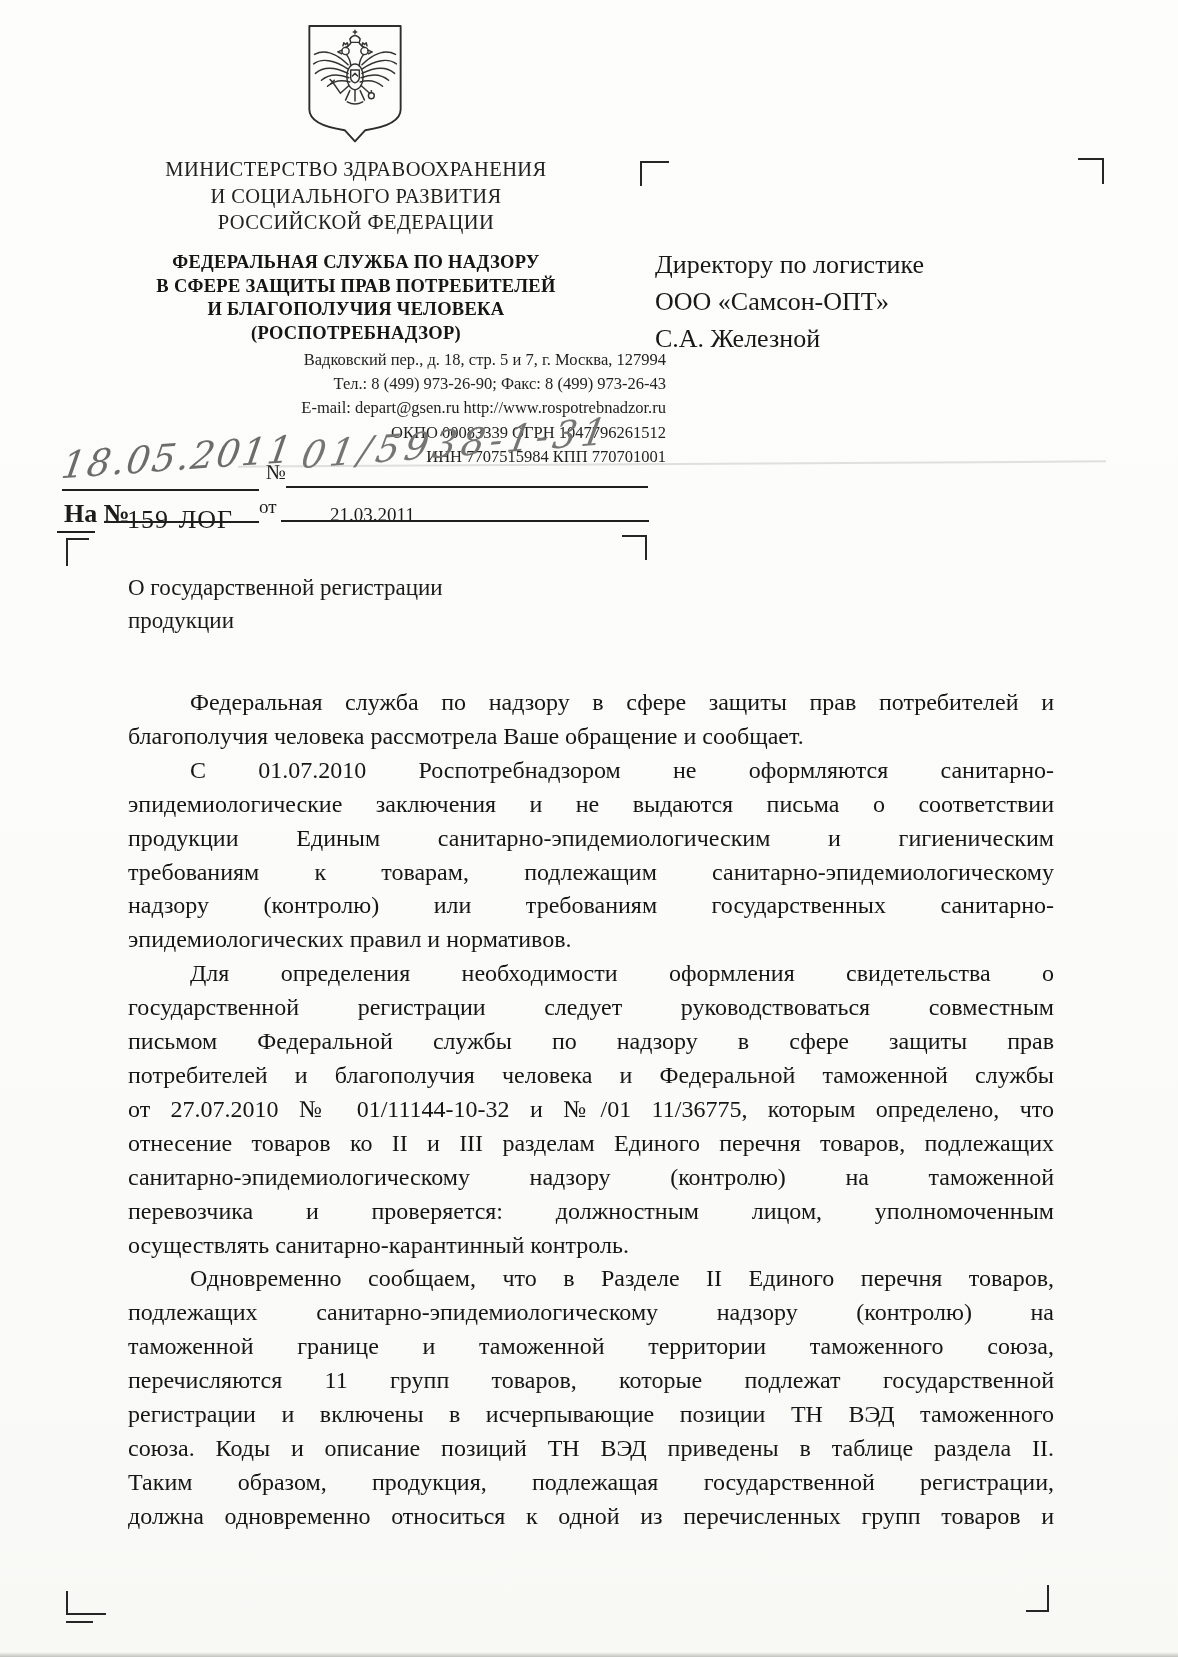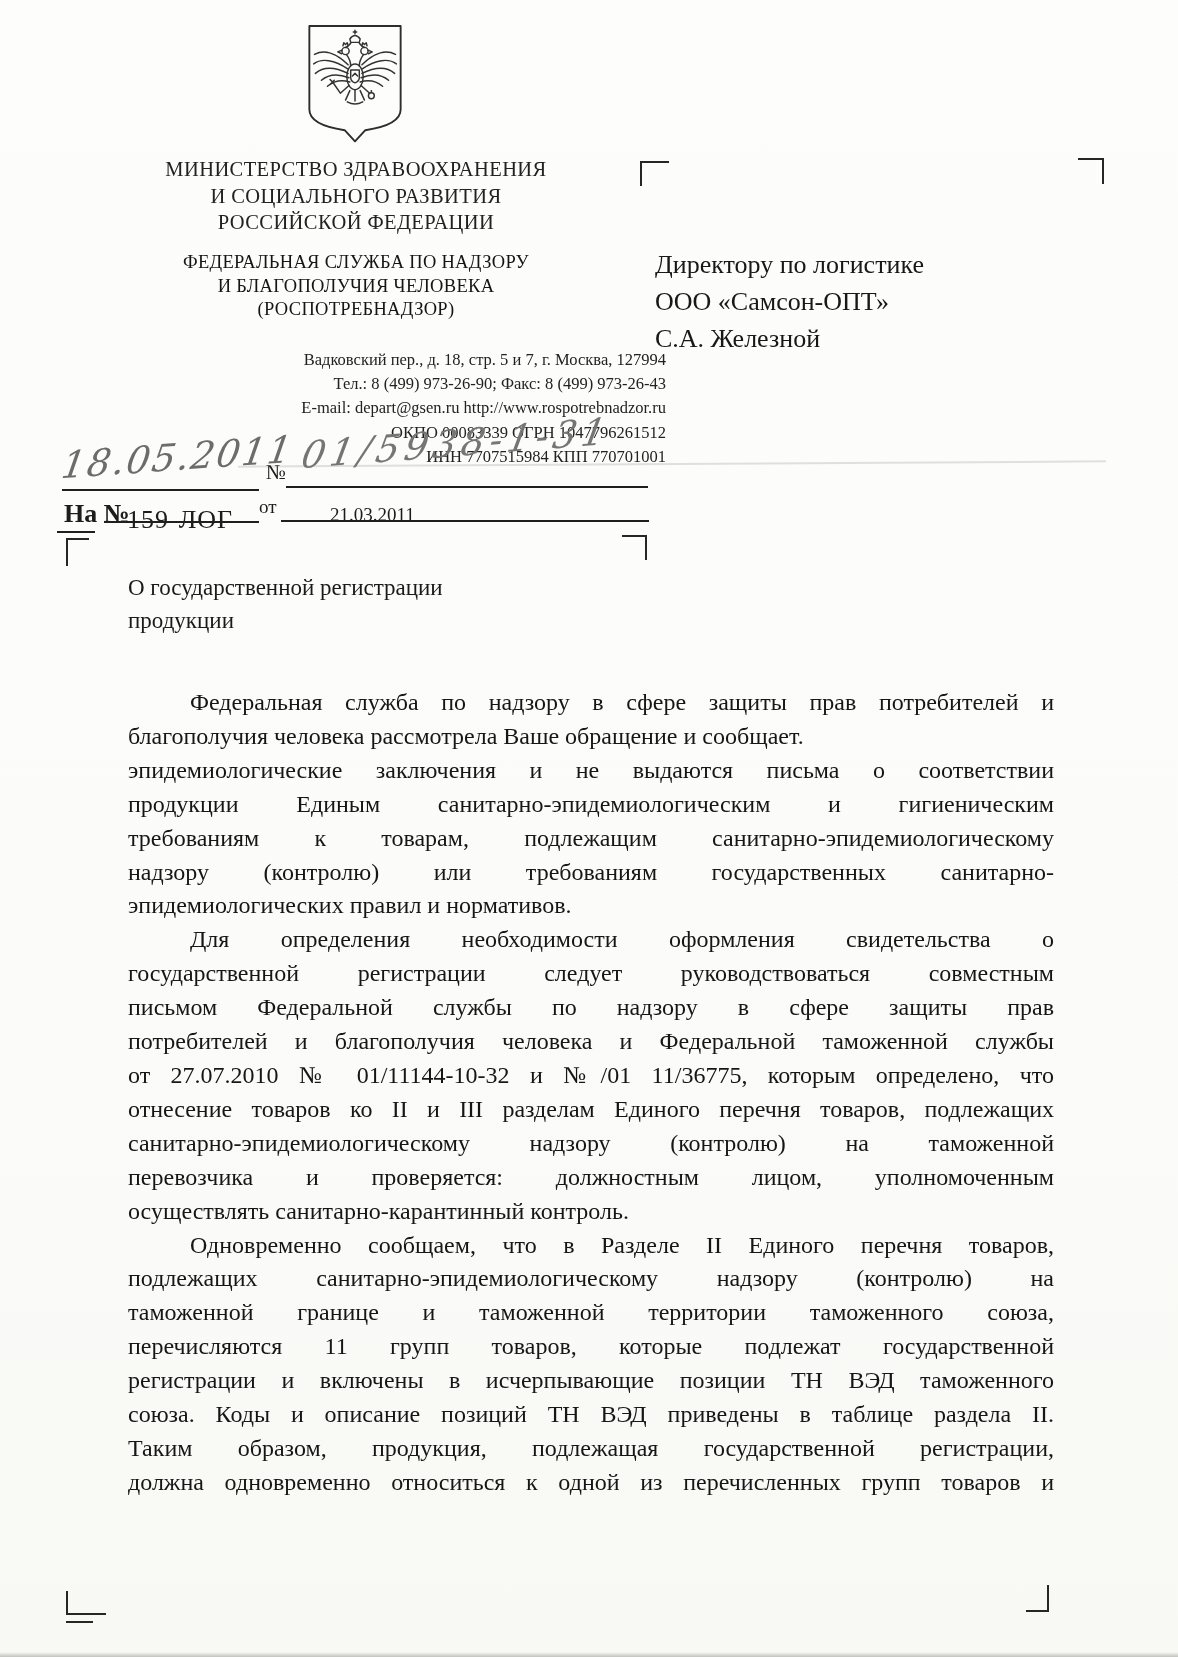--- a/index.html
+++ b/index.html
@@ -8,21 +8,21 @@
     background:linear-gradient(180deg,#fdfdfc 0%, #fbfbf9 60%, #f8f8f5 100%);
     font-family:"Liberation Serif", serif; color:#1c1c1c; overflow:hidden;padding-left:41px;
   }
   .abs { position:absolute; }
 
   .emblem { position:absolute; left:303px; top:20px; width:104px; height:124px; }
 
   .ministry { position:absolute; left:46px; top:156px; width:620px; text-align:center;
     font-size:20.5px; line-height:26.5px; letter-spacing:.4px; color:#222; }
   .service { position:absolute; left:46px; top:251px; width:620px; text-align:center;
-    font-weight:normal; font-size:18.5px; line-height:23.6px; letter-spacing:.3px; color:#151515; }
+    font-weight:bold; font-size:18.5px; line-height:23.6px; letter-spacing:.3px; color:#151515; }
   .contacts { position:absolute; left:46px; top:348px; width:620px; text-align:right;
     font-size:16.5px; line-height:24.2px; color:#222; }
 
   .addressee { position:absolute; left:655px; top:246px; font-size:26px; line-height:37px; color:#181818; }
 
   .hw { font-family:"DejaVu Serif", serif; font-style:italic; white-space:nowrap; }
   .hw-date   { left:62px;  top:444px; font-size:37px; letter-spacing:2px; color:#6c6c6c;
                transform:rotate(-4deg) skewX(-13deg); transform-origin:left center; }
   .hw-number { left:302px; top:434px; font-size:37px; letter-spacing:5px; color:#757573;
                transform:rotate(-4.5deg) skewX(-15deg); transform-origin:left center; }
@@ -112,20 +112,21 @@
   </svg>
 
   <div class="ministry">
       <div>МИНИСТЕРСТВО ЗДРАВООХРАНЕНИЯ</div>
       <div>И СОЦИАЛЬНОГО РАЗВИТИЯ</div>
       <div>РОССИЙСКОЙ ФЕДЕРАЦИИ</div>
     </div>
 
   <div class="service">
       <div>ФЕДЕРАЛЬНАЯ СЛУЖБА ПО НАДЗОРУ</div>
+      <div>В СФЕРЕ ЗАЩИТЫ ПРАВ ПОТРЕБИТЕЛЕЙ</div>
       <div>И БЛАГОПОЛУЧИЯ ЧЕЛОВЕКА</div>
       <div>(РОСПОТРЕБНАДЗОР)</div>
     </div>
 
   <div class="contacts">
     <div>Вадковский пер., д. 18, стр. 5 и 7,  г. Москва, 127994</div>
     <div>Тел.: 8 (499) 973-26-90; Факс: 8 (499) 973-26-43</div>
     <div>E-mail: depart@gsen.ru  http://www.rospotrebnadzor.ru</div>
     <div>ОКПО 00083339  ОГРН 1047796261512</div>
     <div>ИНН 7707515984  КПП 770701001</div>
@@ -164,20 +165,21 @@
       <div>О государственной регистрации</div>
       <div>продукции</div>
     </div>
 
   <div class="body-block">
       <div>
         <div class="bline first">Федеральная служба по надзору в сфере защиты прав потребителей и</div>
         <div class="bline last">благополучия человека рассмотрела Ваше обращение и сообщает.</div>
       </div>
       <div>
+        <div class="bline first">С   01.07.2010   Роспотребнадзором   не   оформляются   санитарно-</div>
         <div class="bline">эпидемиологические заключения и не выдаются письма о соответствии</div>
         <div class="bline">продукции Единым санитарно-эпидемиологическим и гигиеническим</div>
         <div class="bline">требованиям к товарам, подлежащим санитарно-эпидемиологическому</div>
         <div class="bline">надзору (контролю) или требованиям государственных санитарно-</div>
         <div class="bline last">эпидемиологических правил и нормативов.</div>
       </div>
       <div>
         <div class="bline first">Для определения необходимости оформления свидетельства о</div>
         <div class="bline">государственной регистрации следует руководствоваться совместным</div>
         <div class="bline">письмом Федеральной службы по надзору в сфере защиты прав</div>

